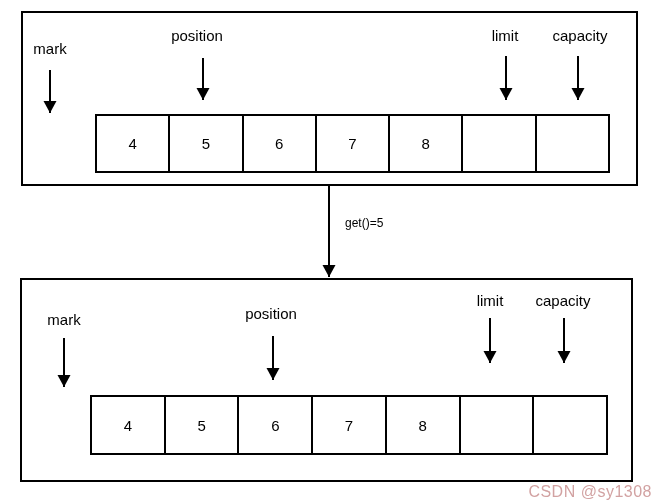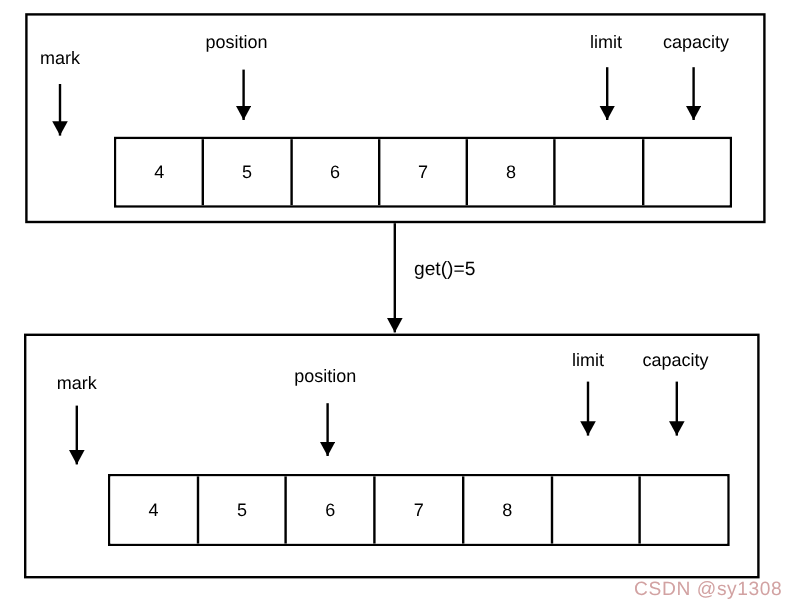--- a/index.html
+++ b/index.html
@@ -53,21 +53,21 @@
   .lbl-capacity-before { left: 580px; top: 27px;  }
   .lbl-mark-after      { left: 64px;  top: 311px; }
   .lbl-position-after  { left: 271px; top: 305px; }
   .lbl-limit-after     { left: 490px; top: 292px; }
   .lbl-capacity-after  { left: 563px; top: 292px; }
 
   .get-label {
     position: absolute;
     left: 345px;
     top: 216px;
-    font-size: 16px;
+    font-size: 12px;
     white-space: nowrap;
   }
 
   .overlay {
     position: absolute;
     left: 0; top: 0;
     width: 654px; height: 500px;
     pointer-events: none;
   }
   .overlay line { stroke: #000000; stroke-width: 2; }

